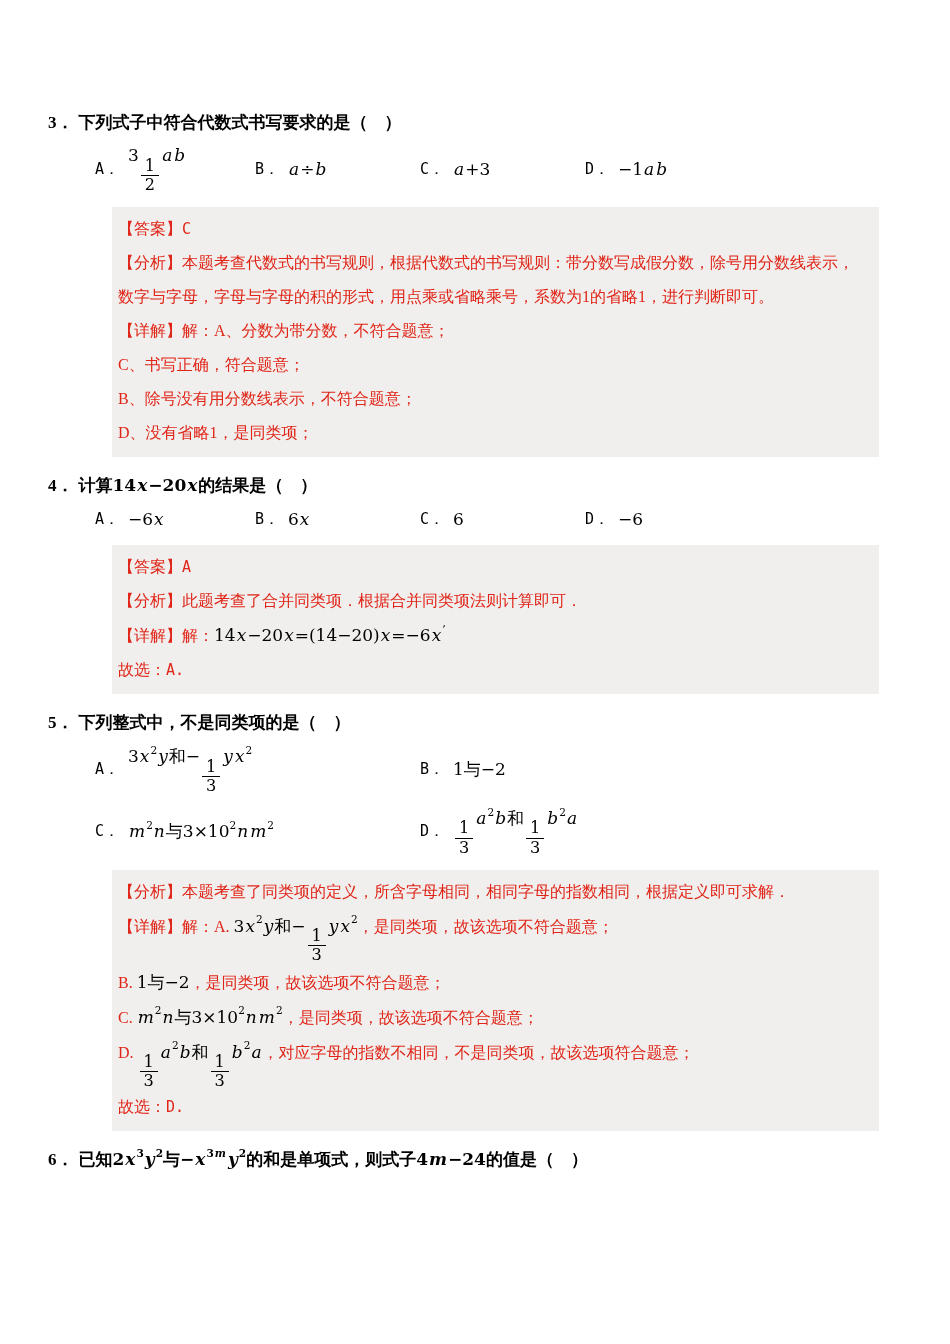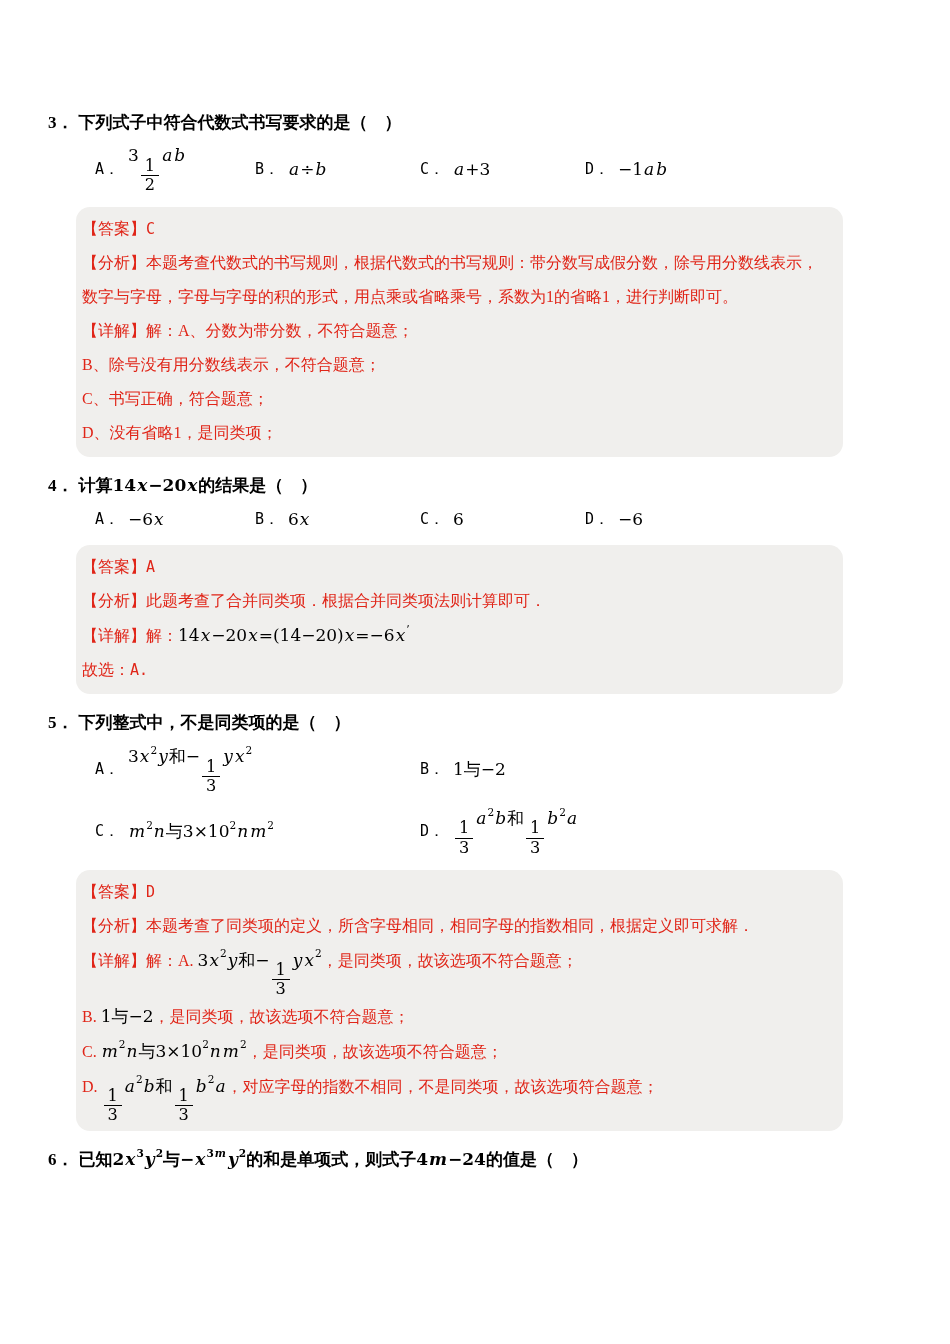--- a/index.html
+++ b/index.html
@@ -16,22 +16,22 @@
   .math sup{font-size:0.62em;position:relative;top:-0.15em;line-height:0;}
   .frac{display:inline-flex;flex-direction:column;align-items:center;
         vertical-align:-0.6em;margin:0 2px;line-height:1.12;font-size:0.95em;}
   .frac .fn{border-bottom:1.4px solid currentColor;padding:0 4px;}
   .frac .fd{padding:0 4px;}
   .opts{display:grid;margin:10px 0 13px 47px;}
   .four-col{grid-template-columns:160px 165px 165px auto;}
   .two-col{grid-template-columns:325px auto;row-gap:12px;}
   .opt{display:flex;align-items:center;font-size:17px;min-height:24px;}
   .olabel{font-family:"DejaVu Sans Mono",monospace;font-size:15px;margin-right:9px;}
-  .ansblock{background:#f0efed;margin-left:28px;width:767px;box-sizing:border-box;
-            padding:5px 14px 7px 6px;border-radius:14px;}
+  .ansblock{background:#f0efed;margin-left:64px;width:767px;box-sizing:border-box;
+            padding:5px 14px 7px 6px;}
   .ansline{font-size:16px;line-height:34px;}
   .lbl,.red{color:#e02518;}
   .latin{font-family:"DejaVu Sans Mono",monospace;color:#e02518;font-size:15px;}
   .blk{color:#000;}
   .ansline .math{color:#000;}
 </style>
 </head>
 <body>
 
 <main class="page">
@@ -55,22 +55,22 @@
         </div>
         <div class="opt">
           <span class="olabel">D．</span>
           <span class="ocontent"><span class="math">−1<i>a</i><i>b</i></span></span>
         </div>
       </div>
       <div class="ansblock">
         <div class="ansline"><span class="lbl">【答案】</span><span class="latin">C</span></div>
         <div class="ansline"><span class="lbl">【分析】</span><span class="red">本题考查代数式的书写规则，根据代数式的书写规则：带分数写成假分数，除号用分数线表示，数字与字母，字母与字母的积的形式，用点乘或省略乘号，系数为1的省略1，进行判断即可。</span></div>
         <div class="ansline"><span class="lbl">【详解】</span><span class="red">解：A、分数为带分数，不符合题意；</span></div>
+        <div class="ansline"><span class="red">C、书写正确，符合题意；</span></div>
         <div class="ansline"><span class="red">B、除号没有用分数线表示，不符合题意；</span></div>
-        <div class="ansline"><span class="red">C、书写正确，符合题意；</span></div>
         <div class="ansline"><span class="red">D、没有省略1，是同类项；</span></div>
       </div>
     </section>
     <section class="question">
       <div class="qhead"><span class="qnum">4．</span><span class="qstem"><span class="blk">计算</span><span class="math">14<i>x</i>−20<i>x</i></span><span class="blk">的结果是（　）</span></span></div>
       <div class="opts four-col">
         <div class="opt">
           <span class="olabel">A．</span>
           <span class="ocontent"><span class="math">−6<i>x</i></span></span>
         </div>
@@ -117,33 +117,33 @@
           <span class="ocontent"><span class="math"><span class="frac">
                 <span class="fn">1</span>
                 <span class="fd">3</span>
               </span><i>a</i><sup>2</sup><i>b</i>和<span class="frac">
                 <span class="fn">1</span>
                 <span class="fd">3</span>
               </span><i>b</i><sup>2</sup><i>a</i></span></span>
         </div>
       </div>
       <div class="ansblock">
-        <div class="ansline"><span class="lbl">【答案】</span><span class="latin">D</span></div>
         <div class="ansline"><span class="lbl">【分析】</span><span class="red">本题考查了同类项的定义，所含字母相同，相同字母的指数相同，根据定义即可求解．</span></div>
         <div class="ansline"><span class="lbl">【详解】</span><span class="red">解：A. </span><span class="math">3<i>x</i><sup>2</sup><i>y</i>和−<span class="frac">
               <span class="fn">1</span>
               <span class="fd">3</span>
             </span><i>y</i><i>x</i><sup>2</sup></span><span class="red">，是同类项，故该选项不符合题意；</span></div>
         <div class="ansline"><span class="red">B. </span><span class="math">1与−2</span><span class="red">，是同类项，故该选项不符合题意；</span></div>
         <div class="ansline"><span class="red">C. </span><span class="math"><i>m</i><sup>2</sup><i>n</i>与3×10<sup>2</sup><i>n</i><i>m</i><sup>2</sup></span><span class="red">，是同类项，故该选项不符合题意；</span></div>
         <div class="ansline"><span class="red">D. </span><span class="math"><span class="frac">
               <span class="fn">1</span>
               <span class="fd">3</span>
             </span><i>a</i><sup>2</sup><i>b</i>和<span class="frac">
               <span class="fn">1</span>
               <span class="fd">3</span>
             </span><i>b</i><sup>2</sup><i>a</i></span><span class="red">，对应字母的指数不相同，不是同类项，故该选项符合题意；</span></div>
+        <div class="ansline"><span class="red">故选：</span><span class="latin">D.</span></div>
       </div>
     </section>
     <section class="question">
       <div class="qhead"><span class="qnum">6．</span><span class="qstem"><span class="blk">已知</span><span class="math">2<i>x</i><sup>3</sup><i>y</i><sup>2</sup></span><span class="blk">与</span><span class="math">−<i>x</i><sup>3<i>m</i></sup><i>y</i><sup>2</sup></span><span class="blk">的和是单项式，则式子</span><span class="math">4<i>m</i>−24</span><span class="blk">的值是（　）</span></span></div>
     </section>
   </main>
 
 </body></html>

